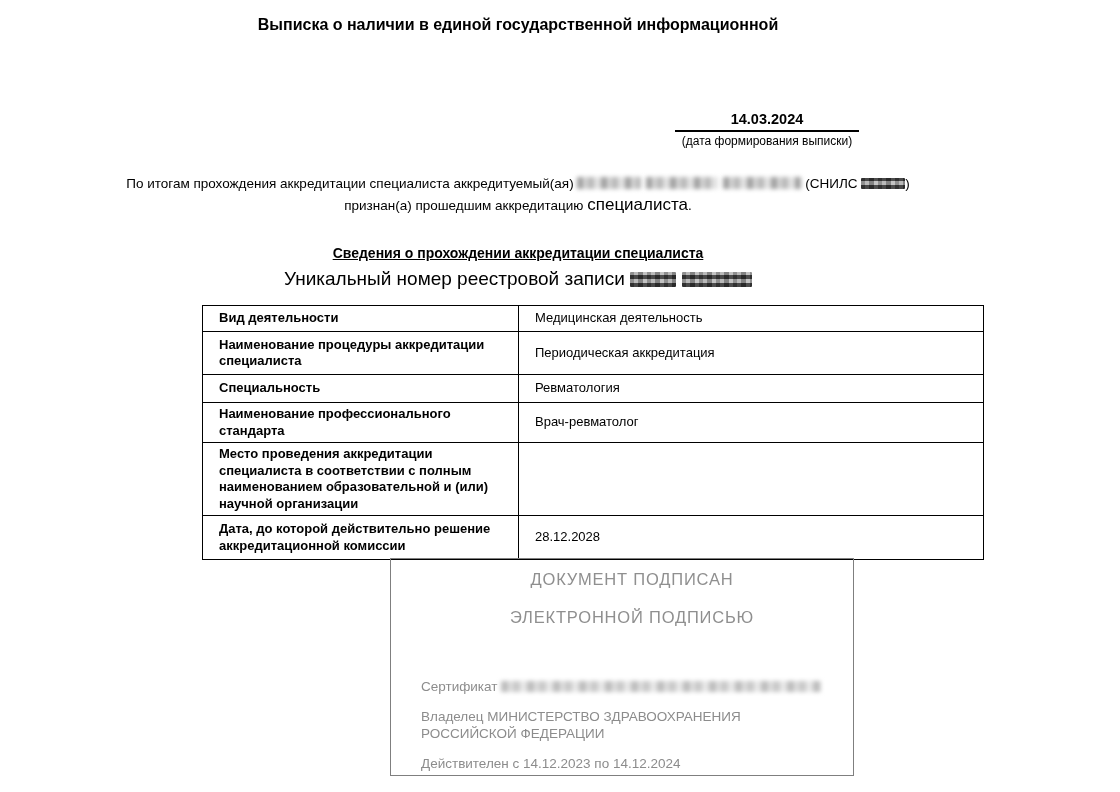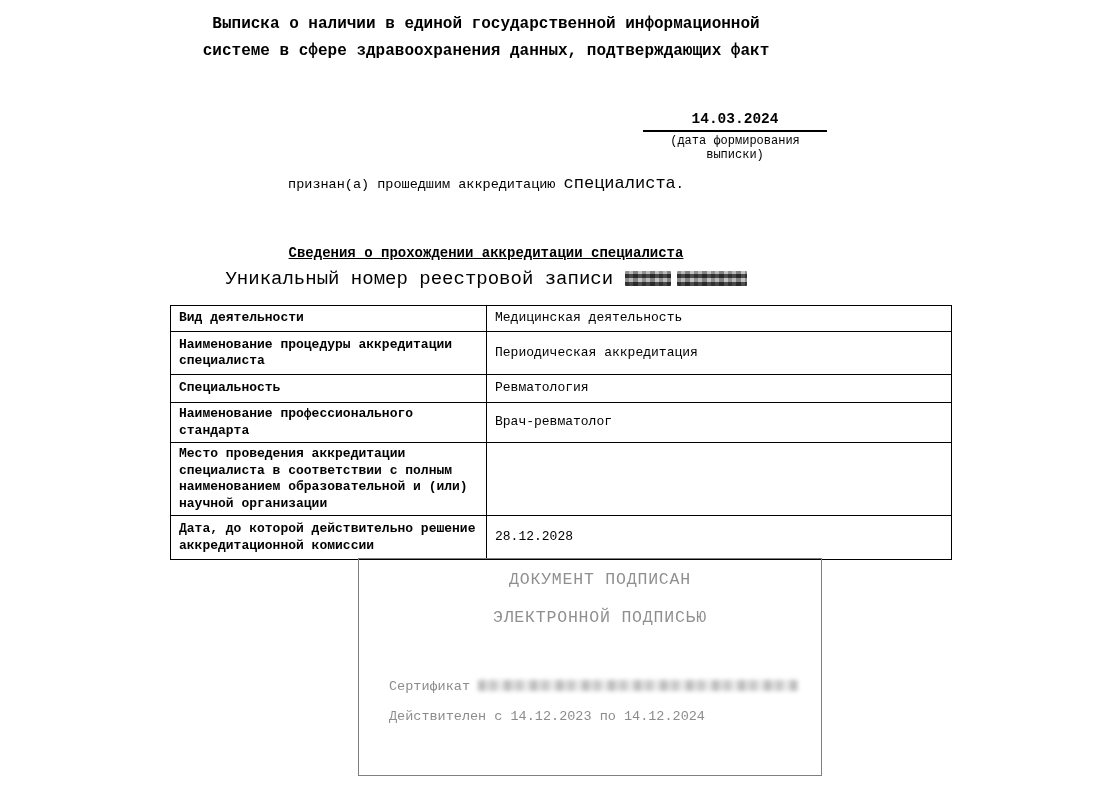--- a/index.html
+++ b/index.html
@@ -1,18 +1,18 @@
 <!DOCTYPE html>
 <html lang="ru"><head>
 <meta charset="utf-8">
 <style>
   html,body{margin:0;padding:0;background:#ffffff;}
   #page{
     position:relative;width:972px;height:792px;background:#ffffff;
-    font-family:Liberation Mono, monospace;color:#000000;overflow:hidden;
+    font-family:Liberation Sans, sans-serif;color:#000000;overflow:hidden;margin-left:32px;
   }
   
   .doc-title{
     position:absolute;top:11px;left:0;right:0;text-align:center;
     font-size:16px;font-weight:bold;line-height:27px;
   }
   
   .date-block{position:absolute;top:111px;left:643px;width:184px;text-align:center;}
   .date-value{font-size:14.5px;font-weight:bold;padding-bottom:3px;border-bottom:2px solid #000;}
   .date-caption{font-size:12px;margin-top:2px;text-align:center;}
@@ -24,21 +24,21 @@
     position:absolute;top:245px;left:0;right:0;text-align:center;
     font-size:14px;font-weight:bold;text-decoration:underline;
   }
   .registry-line{position:absolute;top:268px;left:0;right:0;text-align:center;font-size:19px;}
   
   .acc-table{
     position:absolute;top:305px;left:170px;width:781px;
     border-collapse:collapse;font-size:13px;table-layout:fixed;
   }
   .acc-table td{
-    border:1.5px solid #000;padding:3px 8px;vertical-align:middle;line-height:16.5px;
+    border:1.5px solid #000;padding:3px 16px;vertical-align:middle;line-height:16.5px;
     overflow:hidden;
   }
   .acc-table td.lbl{font-weight:bold;}
   tr.r1{height:26px;} tr.r2{height:43px;} tr.r3{height:28px;}
   tr.r4{height:29px;} tr.r5{height:57px;} tr.r6{height:44px;}
   
   .sig-box{
     position:absolute;left:358px;top:558px;width:464px;height:218px;
     box-sizing:border-box;border:1.5px solid #7f7f7f;color:#8c8c8c;font-size:13.5px;padding-left:20px;
   }
@@ -69,29 +69,34 @@
     background:repeating-linear-gradient(90deg,#bdbdbd 0 7px,#dedede 7px 12px,#c9c9c9 12px 19px,#e8e8e8 19px 26px);
   }
 </style>
 </head>
 <body>
 
 <div id="page">
 
   <div class="doc-title">
     <div>Выписка о наличии в единой государственной информационной</div>
-    <div>системе в сфере здравоохранения данных, подтверждающих факт</div>
   </div>
 
   <div class="date-block">
     <div class="date-value">14.03.2024</div>
     <div class="date-caption">(дата формирования выписки)</div>
   </div>
 
   <div class="intro">
+    <div>
+      <span>По итогам прохождения аккредитации специалиста аккредитуемый(ая)</span>
+      <span class="rx rx-soft rx-name1"></span><span class="rx rx-soft rx-name2"></span><span class="rx rx-soft rx-name3"></span>
+      <span>(СНИЛС</span>
+      <span class="rx rx-pixel rx-snils"></span><span>)</span>
+    </div>
     <div>
       <span>признан(а) прошедшим аккредитацию</span>
       <span class="emph">специалиста</span><span>.</span>
     </div>
   </div>
 
   <div class="section-heading">Сведения о прохождении аккредитации специалиста</div>
 
   <div class="registry-line">
     <span>Уникальный номер реестровой записи</span>
@@ -131,16 +136,20 @@
     </tbody>
   </table>
 
   <div class="sig-box">
     <div class="sig-title first">ДОКУМЕНТ ПОДПИСАН</div>
     <div class="sig-title second">ЭЛЕКТРОННОЙ ПОДПИСЬЮ</div>
     <div class="sig-line cert">
       <span>Сертификат</span>
       <span class="rx rx-cert"></span>
     </div>
+    <div class="sig-line owner">
+      <span>Владелец</span>
+      <span>МИНИСТЕРСТВО ЗДРАВООХРАНЕНИЯ РОССИЙСКОЙ ФЕДЕРАЦИИ</span>
+    </div>
     <div class="sig-line">Действителен с 14.12.2023 по 14.12.2024</div>
   </div>
 
 </div>
 
 </body></html>

